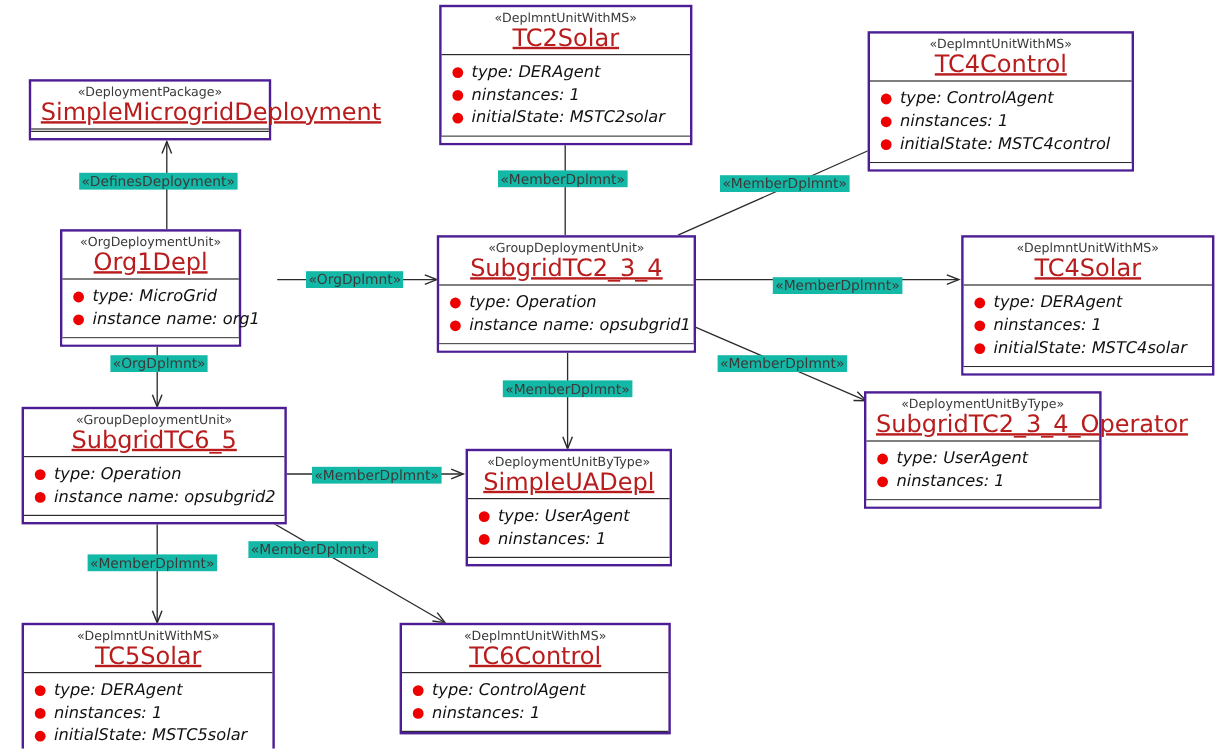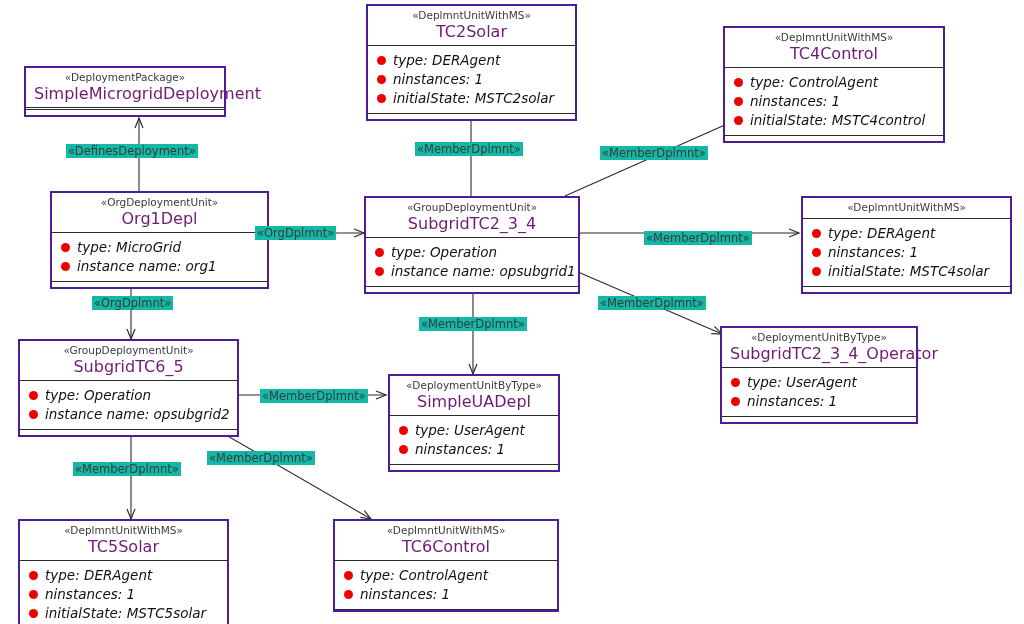--- a/index.html
+++ b/index.html
@@ -43,24 +43,25 @@
   }
   .stereotype {
     display: block;
     font-size: 10.5px;
     color: #3a3a3a;
     line-height: 13px;
     white-space: nowrap;
   }
   .node-title {
     display: block;
-    font-size: 16px;
-    color: #701a75;
+    font-size: 20px;
+    color: #b91c1c;
     line-height: 19px;
     white-space: nowrap;
+    text-decoration: underline;
   }
   .node-body {
     box-sizing: border-box;
     padding: 5px 6px 5px 9px;
     border-bottom: 1px solid #2b2b2b;
     font-style: italic;
   }
   .attr-row {
     display: flex;
     align-items: center;
@@ -178,21 +179,21 @@
         <span class="attr-text">ninstances:  1</span>
       </div>
       <div class="attr-row">
         <span class="bullet"></span>
         <span class="attr-text">initialState:  MSTC4control</span>
       </div>
     </div>
     <div class="node-footer"></div>
   </div>
 
-  <div class="node" style="left:50px; top:191px; width:219px;">
+  <div class="node" style="left:50px; top:191px; width:151px;">
     <div class="node-header">
       <span class="stereotype">«OrgDeploymentUnit»</span>
       <span class="node-title">Org1Depl</span>
     </div>
     <div class="node-body">
       <div class="attr-row">
         <span class="bullet"></span>
         <span class="attr-text">type: MicroGrid</span>
       </div>
       <div class="attr-row">
@@ -217,20 +218,21 @@
         <span class="bullet"></span>
         <span class="attr-text">instance name:  opsubgrid1</span>
       </div>
     </div>
     <div class="node-footer"></div>
   </div>
 
   <div class="node" style="left:801px; top:196px; width:211px;">
     <div class="node-header">
       <span class="stereotype">«DeplmntUnitWithMS»</span>
+      <span class="node-title">TC4Solar</span>
     </div>
     <div class="node-body">
       <div class="attr-row">
         <span class="bullet"></span>
         <span class="attr-text">type: DERAgent</span>
       </div>
       <div class="attr-row">
         <span class="bullet"></span>
         <span class="attr-text">ninstances:  1</span>
       </div>

